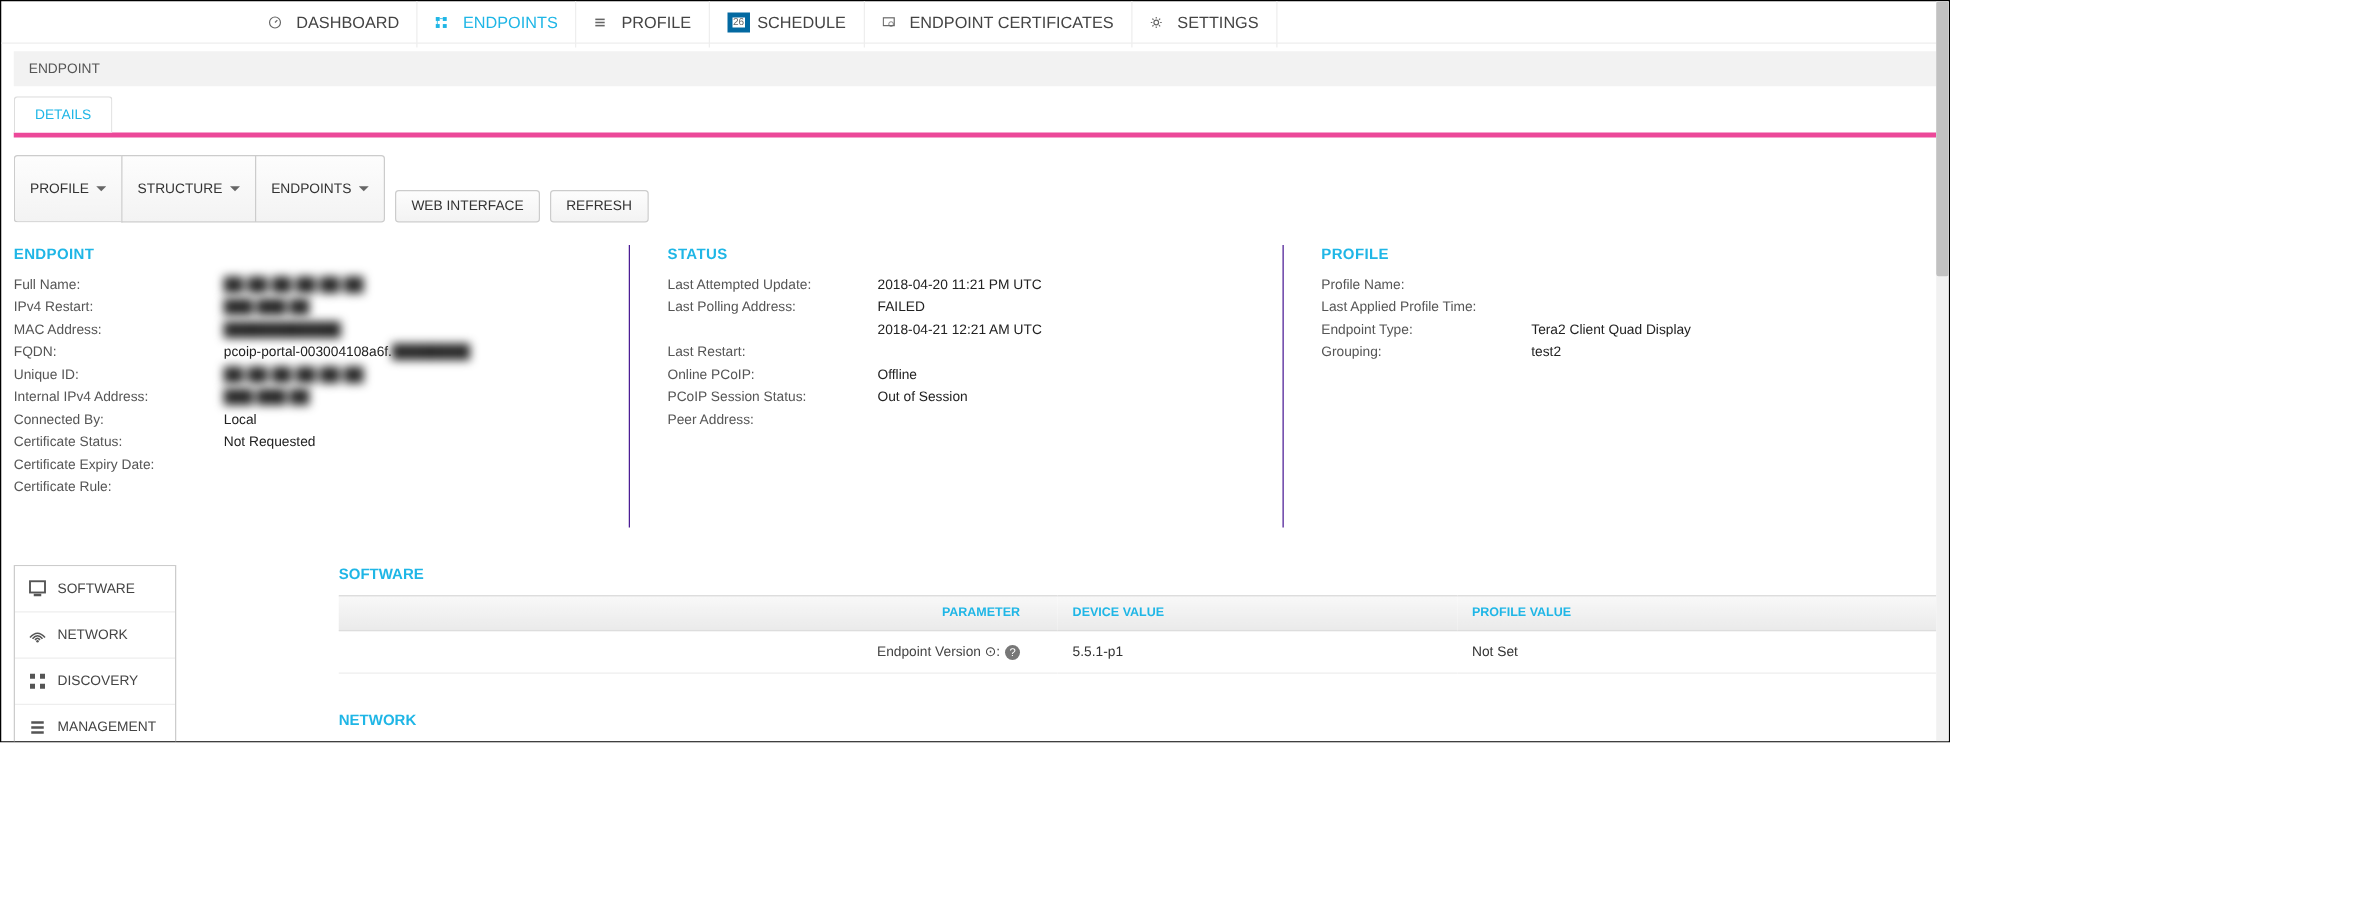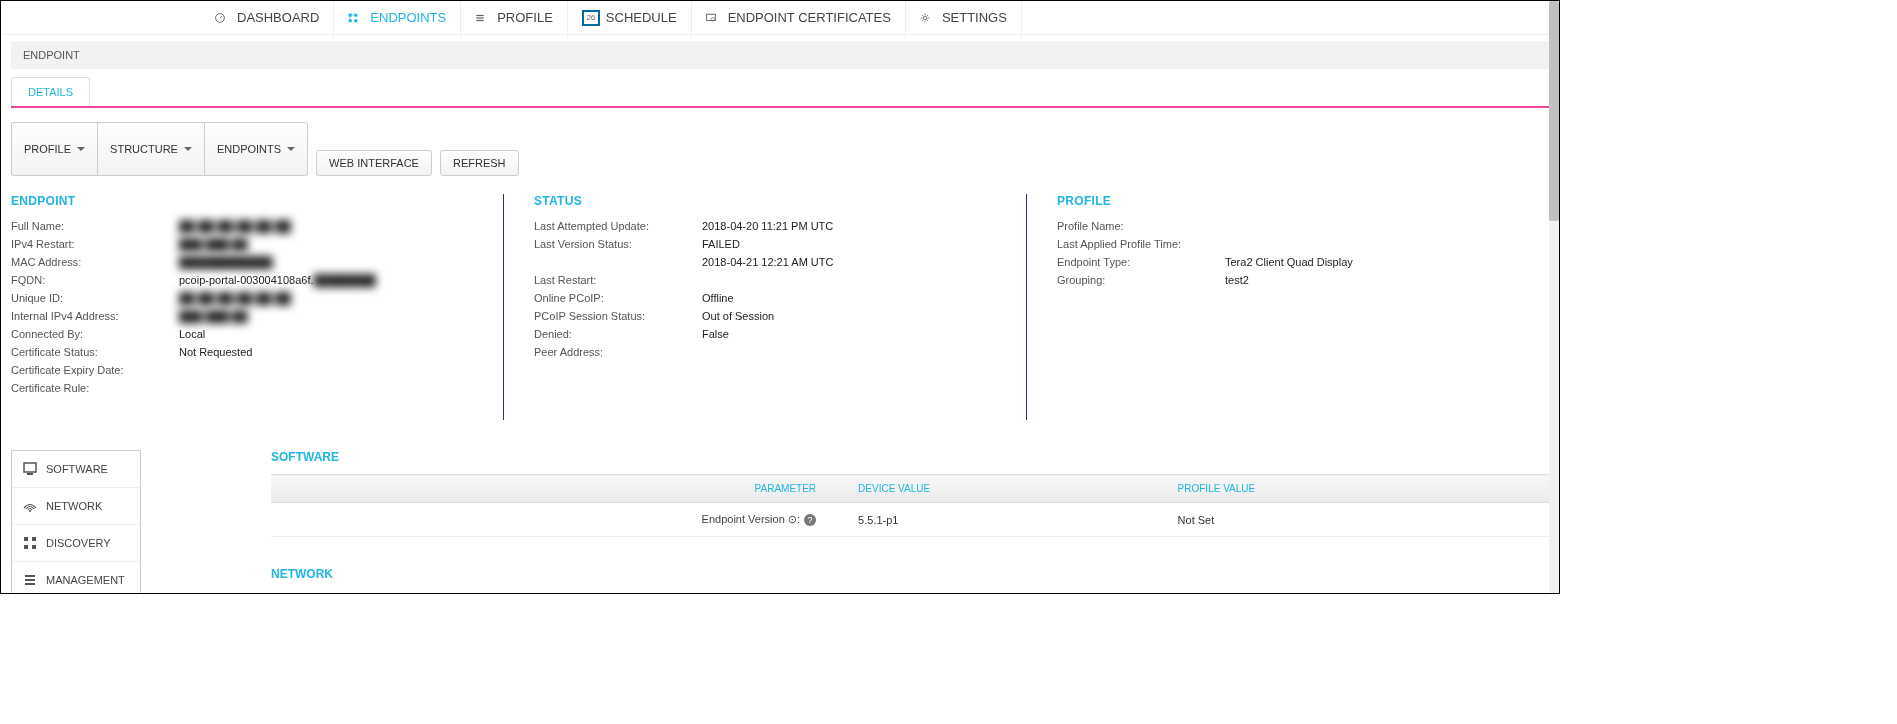--- a/index.html
+++ b/index.html
@@ -10,21 +10,21 @@
 .topnav { display:flex; align-items:center; height:34px; padding-left:200px; border-bottom:1px solid #eee; }
 .topnav-item { display:flex; align-items:center; padding:0 14px; height:40px; font-size:13px; font-weight:500; color:#444; cursor:pointer; border-right:1px solid #eee; }
 .topnav-item.active { color:#1fb6e6; }
 .topnav-item svg, .topnav-item .icon { margin-right:6px; }
 .icon { display:inline-flex; align-items:center; justify-content:center; width:16px; height:16px; }
 
 
 .breadcrumb { background:#f2f2f2; height:28px; display:flex; align-items:center; padding:0 12px; margin:6px 10px 0 10px; font-size:11px; color:#555; }
 
 
-.tabs { display:flex; margin:8px 10px 0 10px; border-bottom:2px solid #ec4899;text-align:center; }
+.tabs { display:flex; margin:8px 10px 0 10px; border-bottom:4px solid #ec4899;text-align:center; }
 .tab { padding:8px 16px; font-size:11px; color:#1fb6e6; border:1px solid #ddd; border-bottom:none; background:#fff; cursor:pointer; border-radius:3px 3px 0 0; }
 
 
 .toolbar { display:flex; gap:8px; margin:14px 10px 0 10px; }
 .btn-group { display:flex; }
 .btn { border:1px solid #ccc; background:linear-gradient(#fdfdfd,#f3f3f3); padding:6px 12px; font-size:11px; color:#333; cursor:pointer; display:flex; align-items:center; gap:4px; }
 .btn-group .btn:not(:last-child){ border-right:none; }
 .btn-group .btn:first-child{ border-radius:3px 0 0 3px; }
 .btn-group .btn:last-child{ border-radius:0 3px 3px 0; }
 .btn.single{ border-radius:3px;margin-top:28px; }
@@ -41,21 +41,21 @@
 .blur { filter:blur(4px); user-select:none; }
 
 
 .lower { display:flex; margin:30px 10px 0 10px; gap:10px; }
 .sidenav { width:130px; border:1px solid #ccc; }
 .sidenav-item { display:flex; align-items:center; gap:8px; padding:10px 10px; font-size:11px; color:#444; cursor:pointer; border-bottom:1px solid #eee; }
 .sidenav-item.active { background:#fff; font-weight:500; }
 .main-lower { flex:1; padding-left:120px; }
 .main-lower h3 { color:#1fb6e6; font-size:12px; font-weight:600; margin-bottom:10px; }
 .table { width:100%; border-collapse:collapse; }
-.table thead th { background:linear-gradient(#f8f8f8,#eaeaea); border:1px solid #ddd; border-left:none; border-right:none; color:#1fb6e6; font-size:10px; font-weight:400; padding:8px 12px; text-align:left; }
+.table thead th { background:linear-gradient(#f8f8f8,#eaeaea); border:1px solid #ddd; border-left:none; border-right:none; color:#1fb6e6; font-size:10px; font-weight:700; padding:8px 12px; text-align:left; }
 .table thead th:first-child{ width:45%; text-align:right; padding-right:30px; }
 .table thead th:nth-child(2){ width:25%; }
 .table tbody td { padding:10px 12px; font-size:11px; border-bottom:1px solid #eee; }
 .table tbody td:first-child{ text-align:right; padding-right:30px; color:#444; }
 .help { display:inline-block; width:12px; height:12px; border-radius:50%; background:#777; color:#fff; font-size:9px; line-height:12px; text-align:center; margin-left:4px; }
 .scrollbar { position:absolute; right:0; top:0; width:10px; height:100%; background:#f1f1f1; }
 .scrollbar-thumb { position:absolute; left:0; top:0; width:10px; height:220px; background:#c1c1c1; border-radius:2px; }
 </style>
 </head>
 <body>
@@ -88,21 +88,21 @@
       <span class="icon">
           <svg width="16" height="16" viewBox="0 0 16 16">
             <rect x="2" y="3" width="12" height="2" fill="#666"></rect>
             <rect x="2" y="7" width="12" height="2" fill="#666"></rect>
             <rect x="2" y="11" width="12" height="2" fill="#666"></rect>
           </svg>
         </span>
       <span>PROFILE</span>
     </div>
     <div class="topnav-item">
-      <span class="icon" style="border:2px solid #0369a1;width:18px;height:16px;font-size:8px;color:#666;font-weight:normal;">26</span>
+      <span class="icon" style="border:4px solid #0369a1;width:18px;height:16px;font-size:8px;color:#666;font-weight:normal;">26</span>
       <span>SCHEDULE</span>
     </div>
     <div class="topnav-item">
       <span class="icon">
           <svg width="16" height="16" viewBox="0 0 16 16">
             <rect x="1" y="2" width="14" height="10" fill="none" stroke="#666" stroke-width="1.5"></rect>
             <circle cx="11" cy="10" r="3" fill="none" stroke="#666"></circle>
           </svg>
         </span>
       <span>ENDPOINT CERTIFICATES</span>
@@ -192,42 +192,38 @@
         </div>
     </div>
     <div class="info-col">
       <h3>STATUS</h3>
       <div id="status-rows">
           <div class="kv">
             <div class="k">Last Attempted Update:</div>
             <div class="v">2018-04-20 11:21 PM UTC</div>
           </div>
           <div class="kv">
-            <div class="k">Last Version Status:</div>
+            <div class="k">Last Polling Address:</div>
             <div class="v">FAILED</div>
           </div>
           <div class="kv">
             <div class="k"></div>
             <div class="v">2018-04-21 12:21 AM UTC</div>
           </div>
           <div class="kv">
             <div class="k">Last Restart:</div>
             <div class="v"></div>
           </div>
           <div class="kv">
             <div class="k">Online PCoIP:</div>
             <div class="v">Offline</div>
           </div>
           <div class="kv">
             <div class="k">PCoIP Session Status:</div>
             <div class="v">Out of Session</div>
-          </div>
-          <div class="kv">
-            <div class="k">Denied:</div>
-            <div class="v">False</div>
           </div>
           <div class="kv">
             <div class="k">Peer Address:</div>
             <div class="v"></div>
           </div>
         </div>
     </div>
     <div class="info-col">
       <h3>PROFILE</h3>
       <div id="profile-rows">

